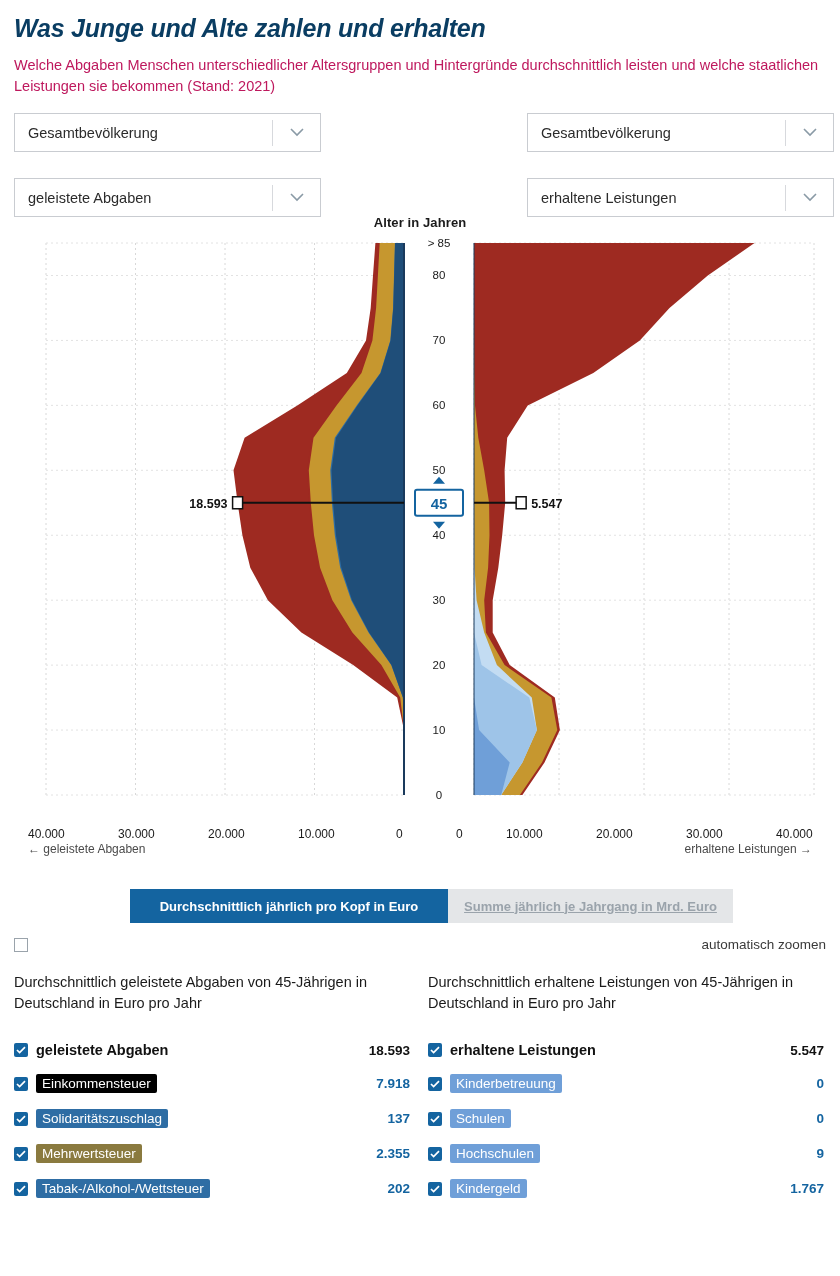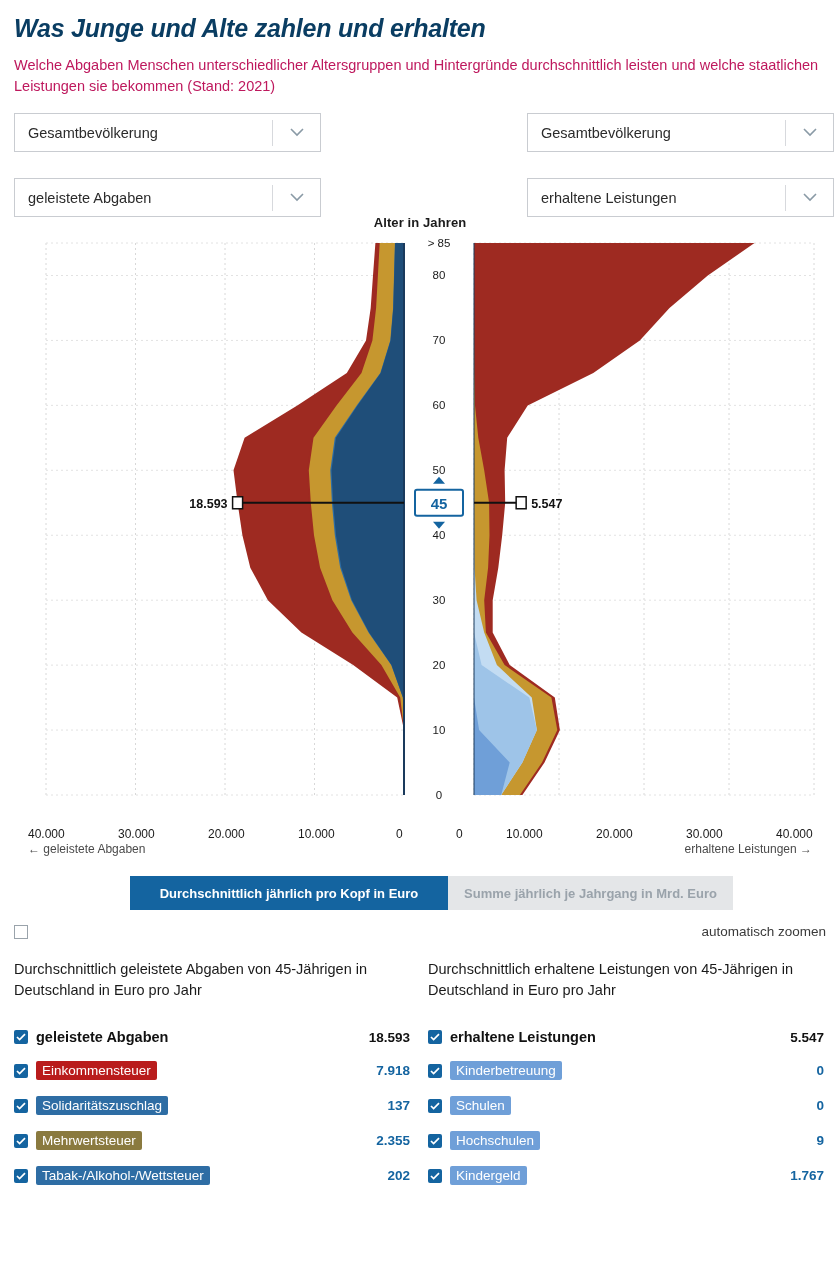--- a/index.html
+++ b/index.html
@@ -56,28 +56,28 @@
     letter-spacing: .1px;
   }
   .plot { position: absolute; left: 14px; top: 20px; width: 798px; height: 588px; }
   .axis-labels { position: absolute; left: 0; top: 612px; width: 812px; height: 40px; }
   .axis-row { position: relative; height: 15px; font-size: 12px; color: #1a1a1a; }
   .axis-row span { position: absolute; top: 0; }
   .axis-sub { position: relative; height: 18px; font-size: 12px; color: #4a4a4a; margin-top: 0; }
   .axis-sub span { position: absolute; top: 0; }
 
   
-  .toggles { position: relative; height: 34px; margin-top: 1px; }
+  .toggles { position: relative; height: 34px; margin-top: 14px; }
   .toggle-btn {
     position: absolute; top: 0; height: 34px;
     display: flex; align-items: center; justify-content: center;
     font-size: 13px; font-weight: bold;
   }
   .toggle-on { left: 116px; width: 318px; background: #1464a0; color: #fff; }
-  .toggle-off { left: 434px; width: 285px; background: #e4e6e8; color: #9aa3ab; }
+  .toggle-off { left: 434px; width: 285px; background: #e4e6e8; color: #9aa3ab; text-decoration: underline; }
 
   .auto-zoom {
     margin-top: 14px; display: flex; align-items: center; justify-content: space-between;
     font-size: 13.5px; color: #3a3a3a; gap: 8px;
   }
   .cb-empty {
     width: 14px; height: 14px; border: 1px solid #9aa3ab; background: #fff; display: inline-block;
   }
 
   
@@ -273,21 +273,21 @@
         <span class="name-plain">geleistete Abgaben</span>
         <span class="val">18.593</span>
       </div>
 
       <div class="row-item">
         <span class="cb">
             <svg width="10" height="8" viewBox="0 0 10 8">
               <path d="M1 4 L3.6 6.6 L9 1.2" fill="none" stroke="#fff" stroke-width="1.7"></path>
             </svg>
           </span>
-        <span class="chip" style="background:#b91c1c">Einkommensteuer</span>
+        <span class="chip" style="background:#000000">Einkommensteuer</span>
         <span class="val val-blue">7.918</span>
       </div>
       <div class="row-item">
         <span class="cb">
             <svg width="10" height="8" viewBox="0 0 10 8">
               <path d="M1 4 L3.6 6.6 L9 1.2" fill="none" stroke="#fff" stroke-width="1.7"></path>
             </svg>
           </span>
         <span class="chip" style="background:#2e6da4">Solidaritätszuschlag</span>
         <span class="val val-blue">137</span>

